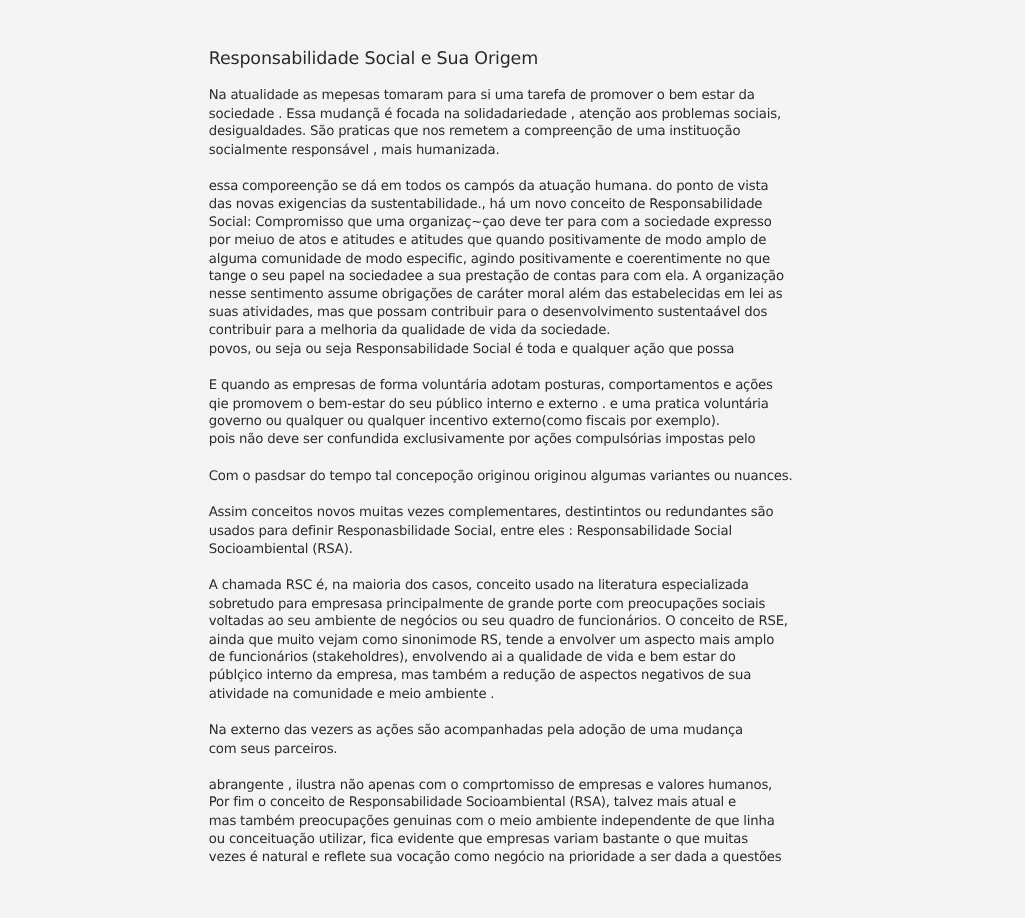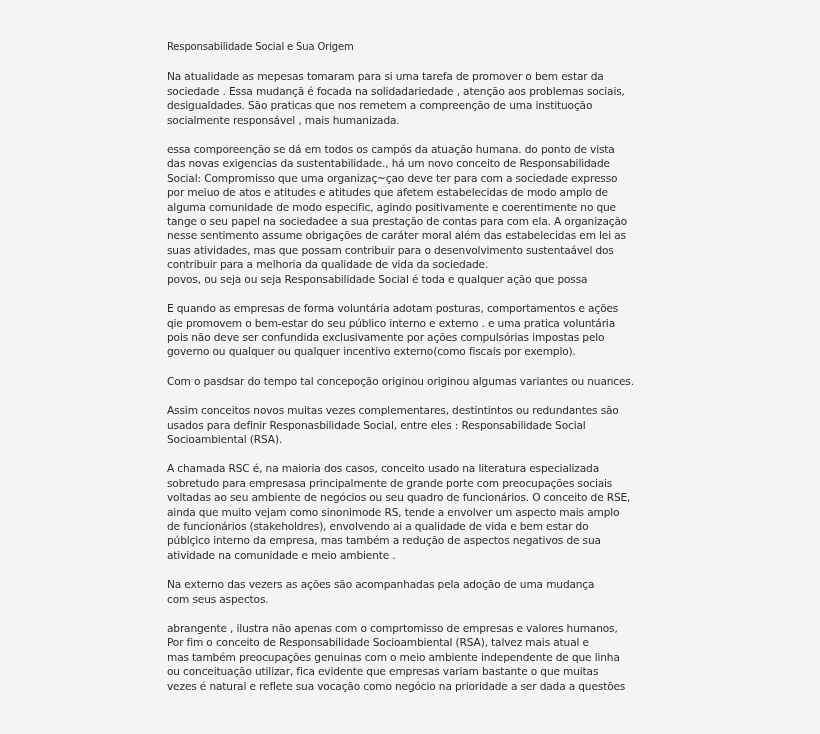--- a/index.html
+++ b/index.html
@@ -19,21 +19,21 @@
       top: 40px;
       width: 500px;
       font-family: "DejaVu Sans", sans-serif;
       font-size: 10.6px;
       line-height: 14.4px;
       color: #2a2a2a;
       letter-spacing: -0.15px;
     }
     .title {
       margin: 0 0 10px 0;
-      font-size: 10px;
+      font-size: 14px;
       font-weight: normal;
     }
     .para {
       margin: 15px 0 9px 0;
     }
     .line {
       display: block;
       white-space: nowrap;
     }
   </style>
@@ -46,54 +46,54 @@
       <div class="para">
         <span class="line">Na atualidade as mepesas tomaram para si uma tarefa de promover o bem estar da</span>
         <span class="line">sociedade . Essa mudançã é focada  na solidadariedade , atenção aos problemas sociais,</span>
         <span class="line">desigualdades. São praticas que nos remetem a compreenção de uma instituoção</span>
         <span class="line">socialmente responsável , mais humanizada.</span>
       </div>
       <div class="para">
         <span class="line">essa comporeenção se dá em todos os campós da atuação humana. do ponto de vista</span>
         <span class="line">das novas exigencias da sustentabilidade., há um novo conceito de Responsabilidade</span>
         <span class="line">Social: Compromisso que uma organizaç~çao deve ter para com a sociedade expresso</span>
-        <span class="line">por meiuo de atos e atitudes  e atitudes que afetem estabelecidas de modo amplo de</span>
+        <span class="line">por meiuo de atos e atitudes  e atitudes que quando positivamente de modo amplo de</span>
         <span class="line">alguma comunidade de modo especific, agindo positivamente e coerentimente no que</span>
         <span class="line">tange o seu papel na sociedadee a sua prestação de contas para com ela. A organização</span>
         <span class="line">nesse sentimento assume obrigações de caráter moral além das estabelecidas em lei as</span>
         <span class="line">suas atividades, mas que possam contribuir para o desenvolvimento sustentaável dos</span>
         <span class="line">contribuir para a melhoria da qualidade de vida da sociedade.</span>
         <span class="line">povos, ou seja ou seja Responsabilidade Social é toda e qualquer ação que possa</span>
       </div>
       <div class="para">
         <span class="line">E quando as empresas de  forma voluntária adotam posturas, comportamentos e ações</span>
         <span class="line">qie promovem o bem-estar do seu público interno e externo . e uma pratica voluntária</span>
+        <span class="line">governo ou qualquer ou qualquer incentivo externo(como fiscais por exemplo).</span>
         <span class="line">pois não deve ser confundida exclusivamente por ações compulsórias impostas pelo</span>
-        <span class="line">governo ou qualquer ou qualquer incentivo externo(como fiscais por exemplo).</span>
       </div>
       <div class="para">
         <span class="line">Com o pasdsar do tempo tal concepoção originou originou algumas variantes ou nuances.</span>
       </div>
       <div class="para">
         <span class="line">Assim conceitos novos muitas vezes complementares, destintintos ou redundantes são</span>
         <span class="line">usados para definir Responasbilidade Social, entre eles : Responsabilidade Social</span>
         <span class="line">Socioambiental (RSA).</span>
       </div>
       <div class="para">
         <span class="line">A chamada RSC é, na maioria dos casos, conceito usado na literatura especializada</span>
         <span class="line">sobretudo para empresasa principalmente de grande porte com preocupações sociais</span>
         <span class="line">voltadas ao seu ambiente de negócios ou seu quadro de funcionários. O conceito de RSE,</span>
         <span class="line">ainda que muito vejam como sinonimode RS, tende a envolver um aspecto mais amplo</span>
         <span class="line">de funcionários  (stakeholdres), envolvendo ai a qualidade de vida e bem estar do</span>
         <span class="line">públçico interno  da empresa, mas também a redução de aspectos negativos de sua</span>
         <span class="line">atividade na comunidade e meio ambiente .</span>
       </div>
       <div class="para">
         <span class="line">Na externo das vezers as ações são acompanhadas pela adoção de uma mudança</span>
-        <span class="line">com seus aspectos.</span>
+        <span class="line">com seus parceiros.</span>
       </div>
       <div class="para">
         <span class="line">abrangente , ilustra não apenas com o comprtomisso de empresas e valores humanos,</span>
         <span class="line">Por fim o conceito de Responsabilidade Socioambiental (RSA), talvez mais atual e</span>
         <span class="line">mas também preocupações genuinas com o meio ambiente independente de que linha</span>
         <span class="line">ou conceituação utilizar, fica evidente que empresas variam bastante  o que muitas</span>
         <span class="line">vezes é natural e reflete  sua vocação como negócio na prioridade a ser dada a questões</span>
       </div>
     </div>
 </div>

